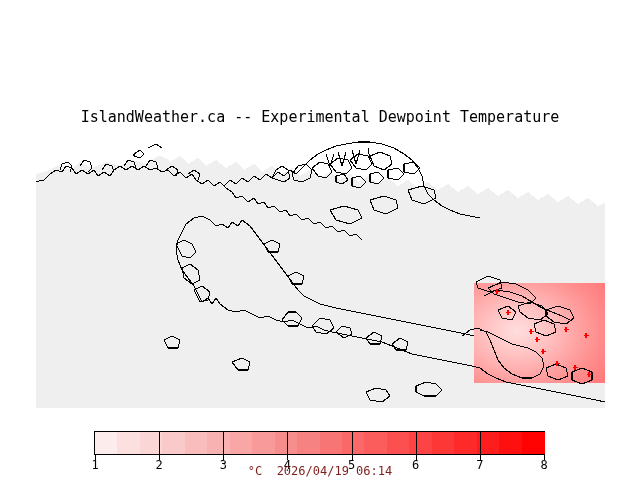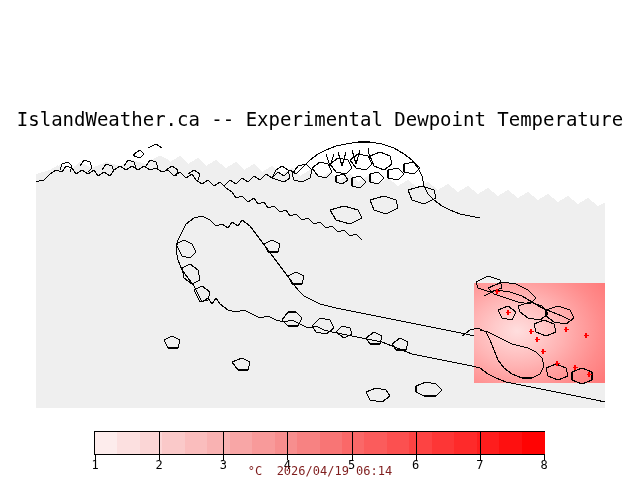--- a/index.html
+++ b/index.html
@@ -16,21 +16,21 @@
   }
 
   
   #map-title {
     position: absolute;
     left: 0;
     top: 108px;
     width: 640px;
     text-align: center;
     font-family: "DejaVu Sans Mono", "Liberation Mono", monospace;
-    font-size: 19px;
+    font-size: 15px;
     color: #000000;
     letter-spacing: 0px;
     white-space: nowrap;
   }
 
   
   #map-panel {
     position: absolute;
     left: 36px;
     top: 140px;

